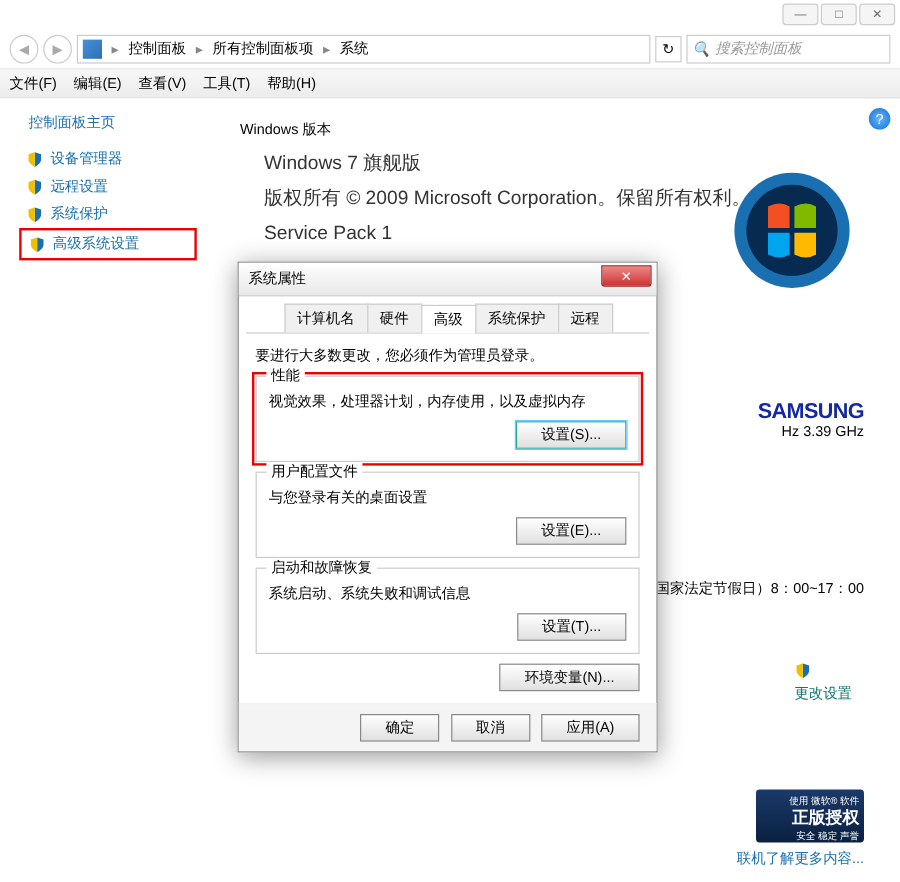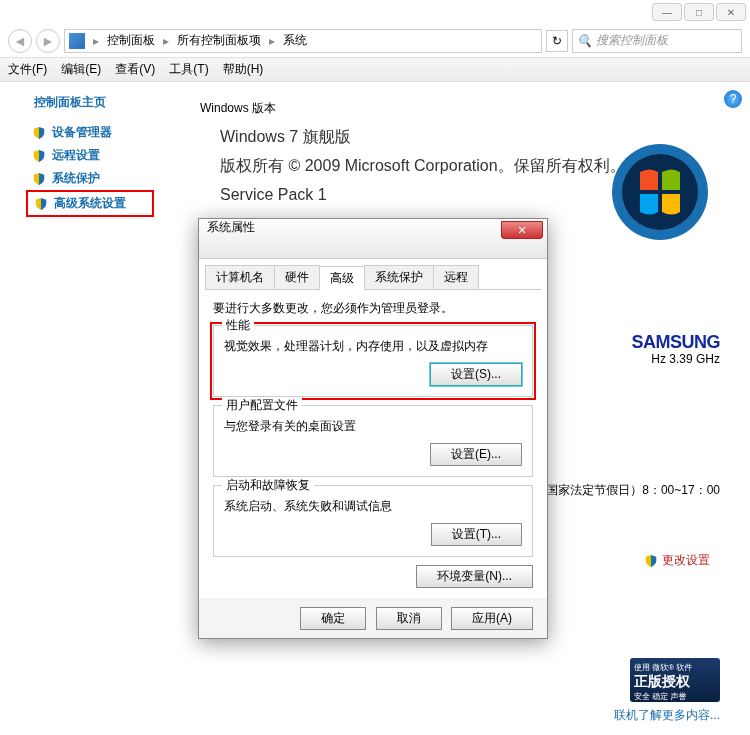--- a/index.html
+++ b/index.html
@@ -19,47 +19,47 @@
 .refresh { width: 22px; height: 22px; border: 1px solid #ccc; display:flex;align-items:center;justify-content:center;}
 .search { width: 170px; border: 1px solid #ccc; height: 24px; display: flex; align-items: center; padding: 0 4px; color: #999; font-style: italic; }
 .search .sicon { margin-right:4px; }
 
 
 .menubar { height: 24px; background: linear-gradient(#f7f7f7,#ececec); border-bottom: 1px solid #ddd; display: flex; align-items: center; padding: 0 8px; gap: 14px; font-size: 12px; }
 .menubar span { cursor: pointer; }
 
 
 .main { display: flex; height: 650px; }
-.sidebar { width: 180px; padding: 12px 26px; background: #fff; font-weight: bold; }
+.sidebar { width: 180px; padding: 12px 16px; background: #fff; }
 .sidebar-title { color: #1a6fb0; font-size: 12px; margin-bottom: 10px; margin-left: 8px; }
 .task { display: flex; align-items: center; gap: 6px; padding: 3px 6px; color: #1a6fb0; cursor: pointer; font-size: 12px; }
 .task.hl { border: 2px solid #e00; }
 .shield { width: 14px; height: 14px; display:inline-block; }
 .seealso { margin-top: 260px; }
 .seealso-title { color: #888; font-size: 12px; margin: 6px; }
 
 .content { flex: 1; padding: 12px 20px; position: relative; }
 .h1 { color: #003399; font-size: 16px; margin-bottom: 16px; }
 .section-label { font-size: 12px; margin: 6px 0; }
 .indent { margin-left: 20px; font-size: 16px; line-height: 1.8; color: #333; }
 .win-logo { position: absolute; right: 40px; top: 60px; }
 .samsung { position: absolute; right: 30px; top: 250px; font-weight: bold; color: #1428a0; font-size: 18px; letter-spacing: -0.5px; }
 .cpu { position: absolute; right: 30px; top: 270px; font-size: 12px; }
 .holiday { position: absolute; right: 30px; top: 400px; font-size: 12px; }
-.change-link { position: absolute; right: 40px; top: 470px; color: #b91c1c; font-size: 12px; display:flex;align-items:center;gap:4px;}
+.change-link { position: absolute; right: 40px; top: 470px; color: #0f766e; font-size: 12px; display:flex;align-items:flex-start;gap:4px;flex-direction:column;}
 .help-icon { position: absolute; right: 8px; top: 8px; width: 18px; height: 18px; border-radius: 50%; background: radial-gradient(#6ab7ff,#0a6ed1); color: #fff; display:flex;align-items:center;justify-content:center; font-size:12px;}
 .activation { margin-top: 270px; }
-.badge { position: absolute; right: 30px; bottom: 30px; width: 90px; height: 44px; background: linear-gradient(#1a3a6a,#0a2040); color: #fff; font-size: 10px; text-align: left; padding: 4px; border-radius: 3px; }
+.badge { position: absolute; right: 30px; bottom: 30px; width: 90px; height: 44px; background: linear-gradient(#1a3a6a,#0a2040); color: #fff; font-size: 10px; text-align: right; padding: 4px; border-radius: 3px; }
 .learn-more { position: absolute; right: 30px; bottom: 8px; color: #1a6fb0; font-size: 12px; }
 
 
 .dialog { position: absolute; left: 198px; top: 218px; width: 350px; background: #fff; border: 1px solid #888; box-shadow: 0 4px 20px rgba(0,0,0,0.4); z-index: 100; }
-.dlg-title { height: 40px; background: linear-gradient(#fff,#e8e8e8); border-bottom: 1px solid #ccc; display: flex; align-items: flex-start; padding: 0 8px; font-size: 12px; position:relative;}
+.dlg-title { height: 28px; background: linear-gradient(#fff,#e8e8e8); border-bottom: 1px solid #ccc; display: flex; align-items: center; padding: 0 8px; font-size: 12px; position:relative;}
 .dlg-close { position:absolute; right:4px; top:2px; width: 42px; height: 18px; background: linear-gradient(#e88,#c33); border: 1px solid #a22; border-radius: 0 0 3px 3px; color: #fff; display:flex;align-items:center;justify-content:center; font-size: 11px; cursor:pointer;}
-.tabs { display: flex; border-bottom: 1px solid #ccc; margin: 6px 6px 0; }
+.tabs { display: flex; border-bottom: 1px solid #ccc; margin: 6px 6px 0; justify-content: center; }
 .tab { padding: 3px 10px; border: 1px solid #ccc; border-bottom: none; background: #f0f0f0; font-size: 12px; margin-right: -1px; cursor:pointer;}
 .tab.active { background: #fff; position: relative; top: 1px; }
 .dlg-body { padding: 10px 14px; font-size: 12px; }
 .group { border: 1px solid #ccc; padding: 8px 10px 10px; margin: 8px 0; position: relative; }
 .group.hl { outline: 2px solid #e00; outline-offset: 1px; }
 .group-title { position: absolute; top: -9px; left: 8px; background: #fff; padding: 0 4px; font-size: 12px; }
 .group p { font-size: 12px; margin: 4px 0; }
 .btn-row { text-align: right; margin-top: 8px; }
 .win7btn { padding: 2px 20px; font-size: 12px; border: 1px solid #888; background: linear-gradient(#fff,#e0e0e0); cursor: pointer; }
 .win7btn.hl { border: 1px solid #3a9; outline: 1px solid #6cf; }

